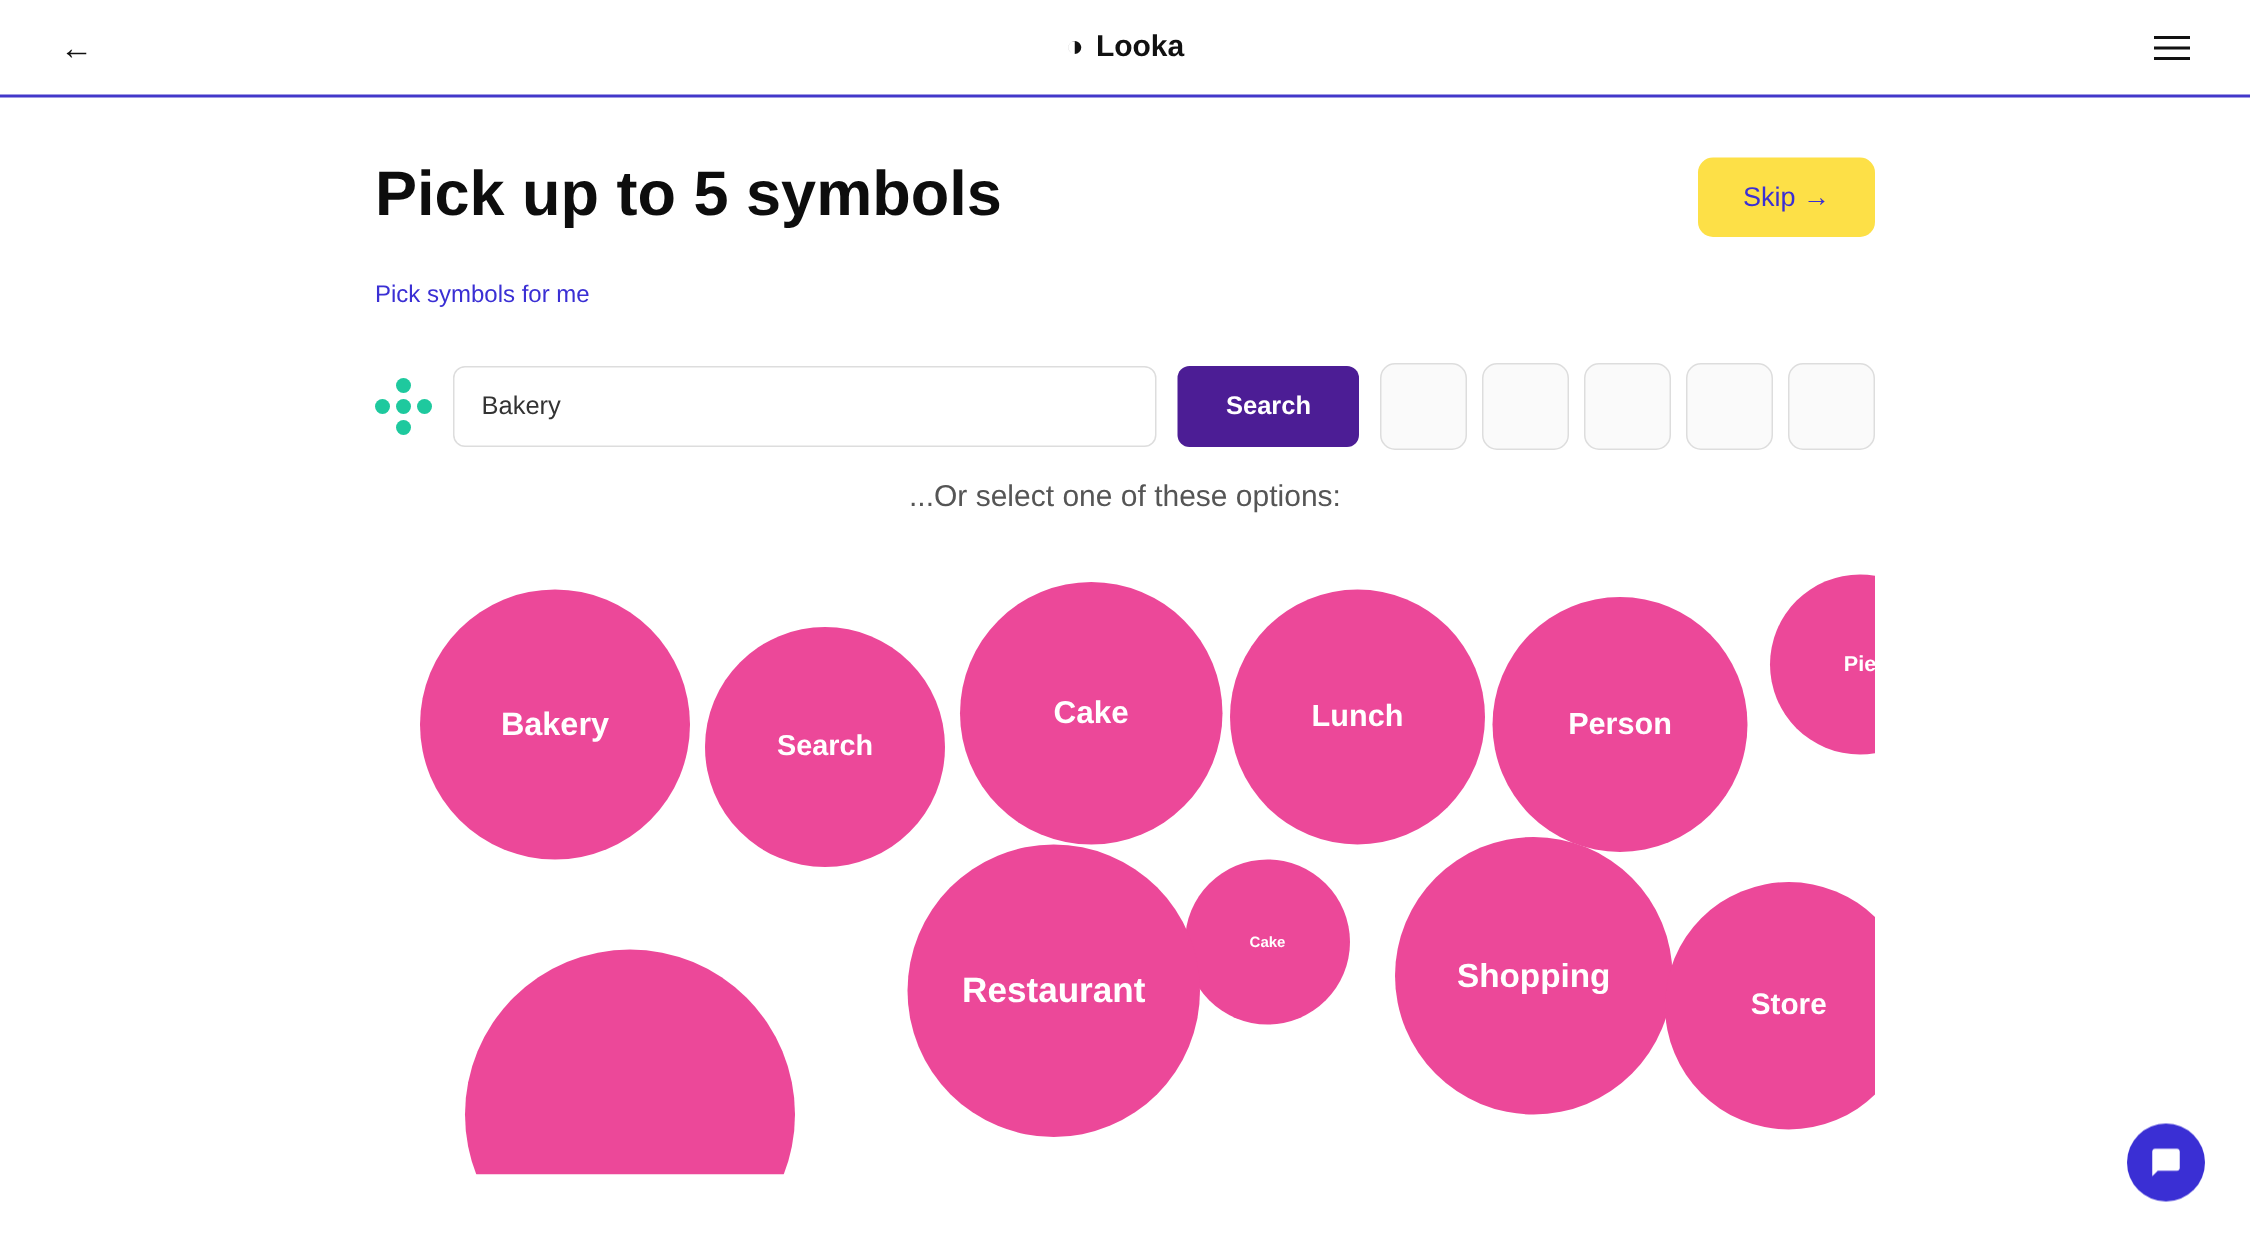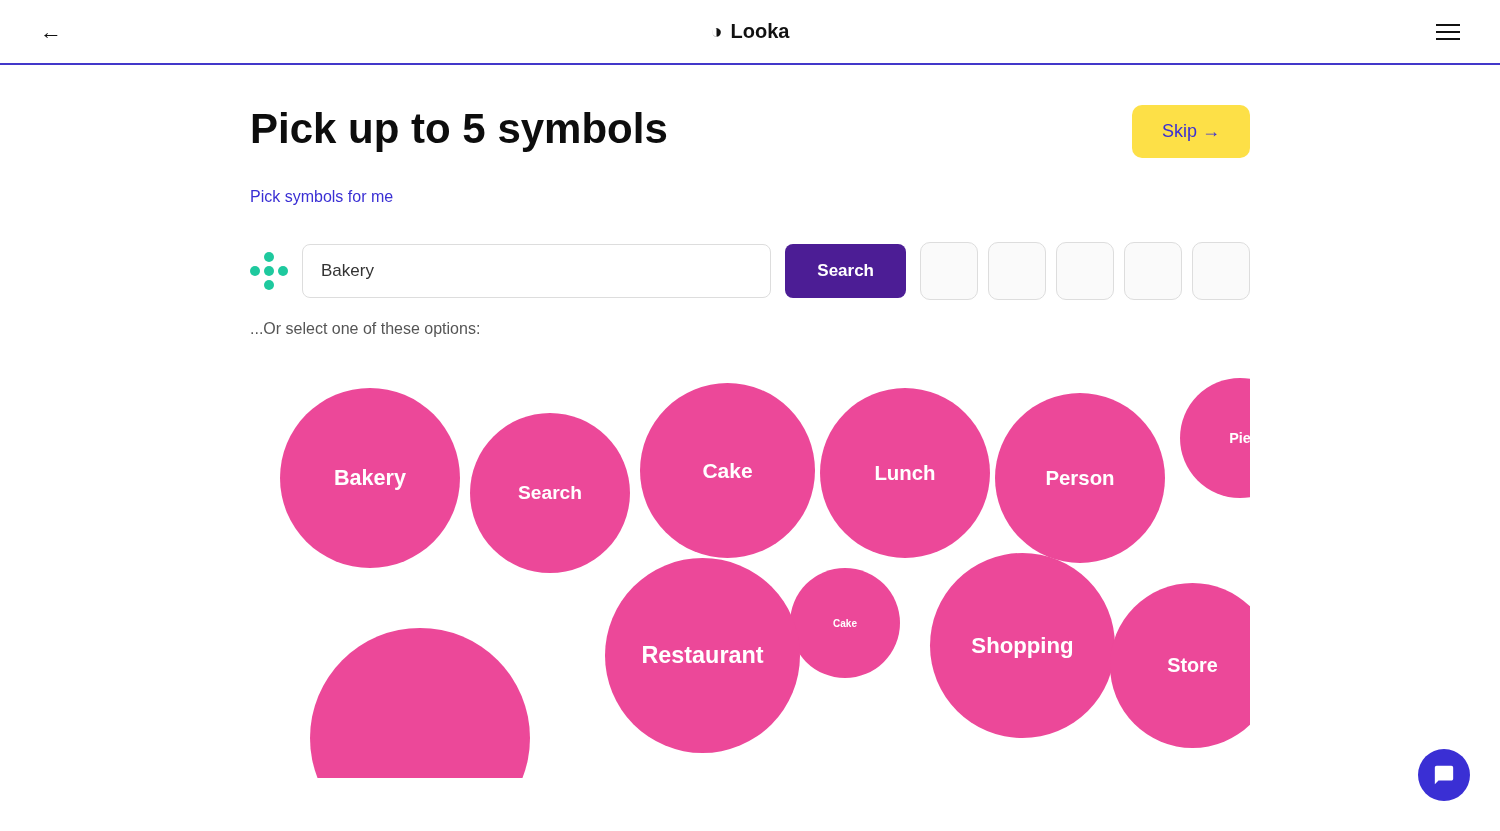--- a/index.html
+++ b/index.html
@@ -147,23 +147,23 @@
     .symbol-slot {
       width: 58px;
       height: 58px;
       border: 1.5px solid #ddd;
       border-radius: 10px;
       background: #fafafa;
     }
 
     
     .options-label {
-      text-align: left;
+      text-align: center;
       color: #555;
-      font-size: 16px;
+      font-size: 20px;
       margin-bottom: 20px;
     }
 
     
     .bubble-area {
       position: relative;
       width: 100%;
       height: 420px;
       overflow: hidden;
     }

